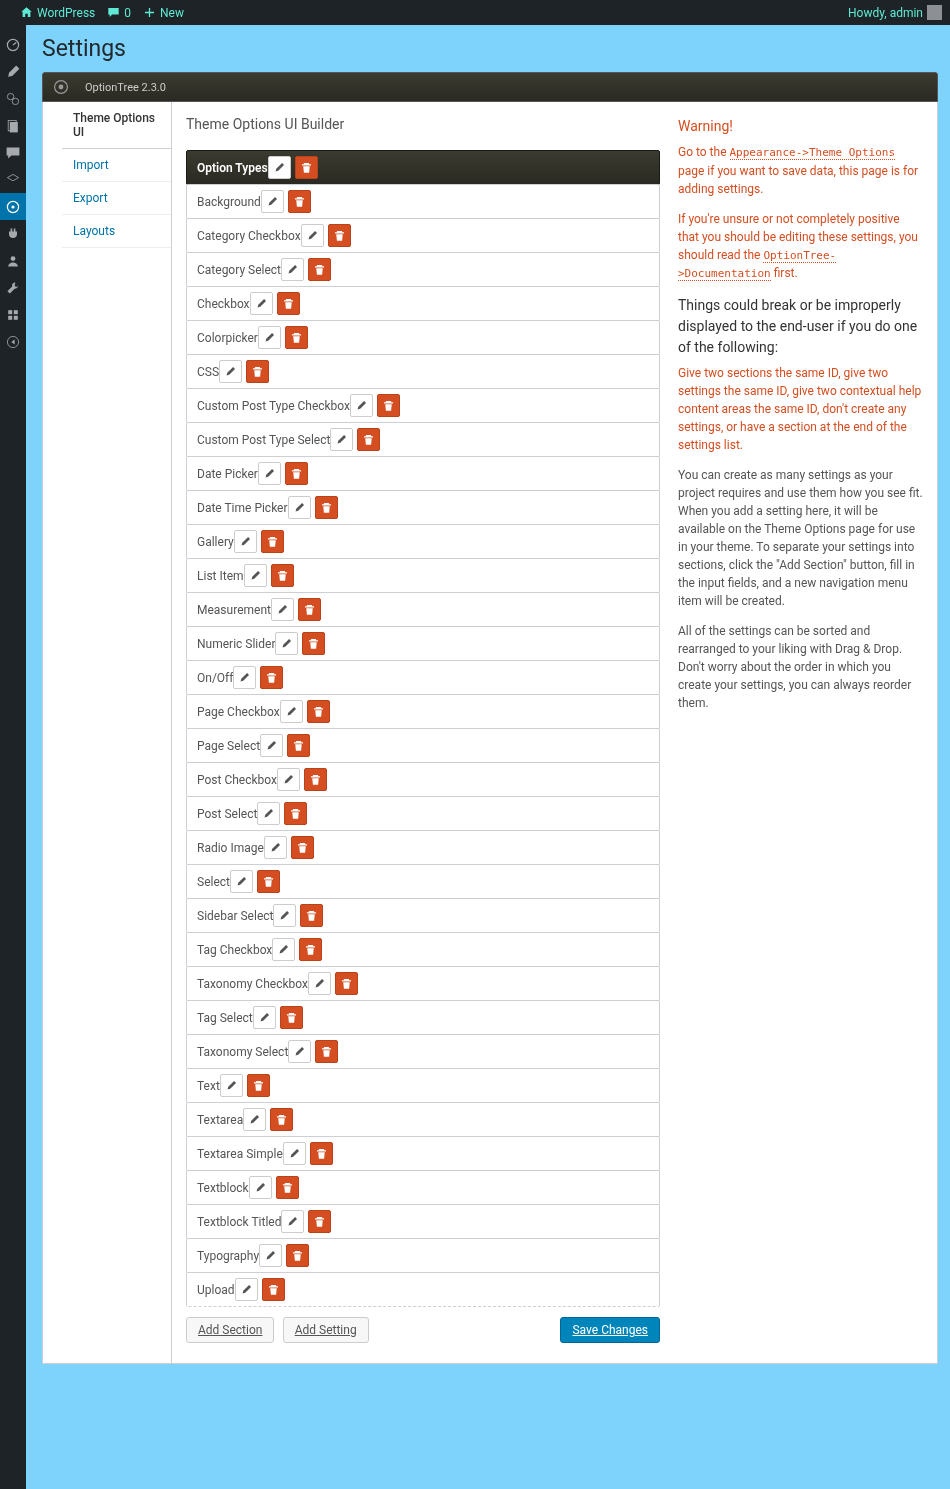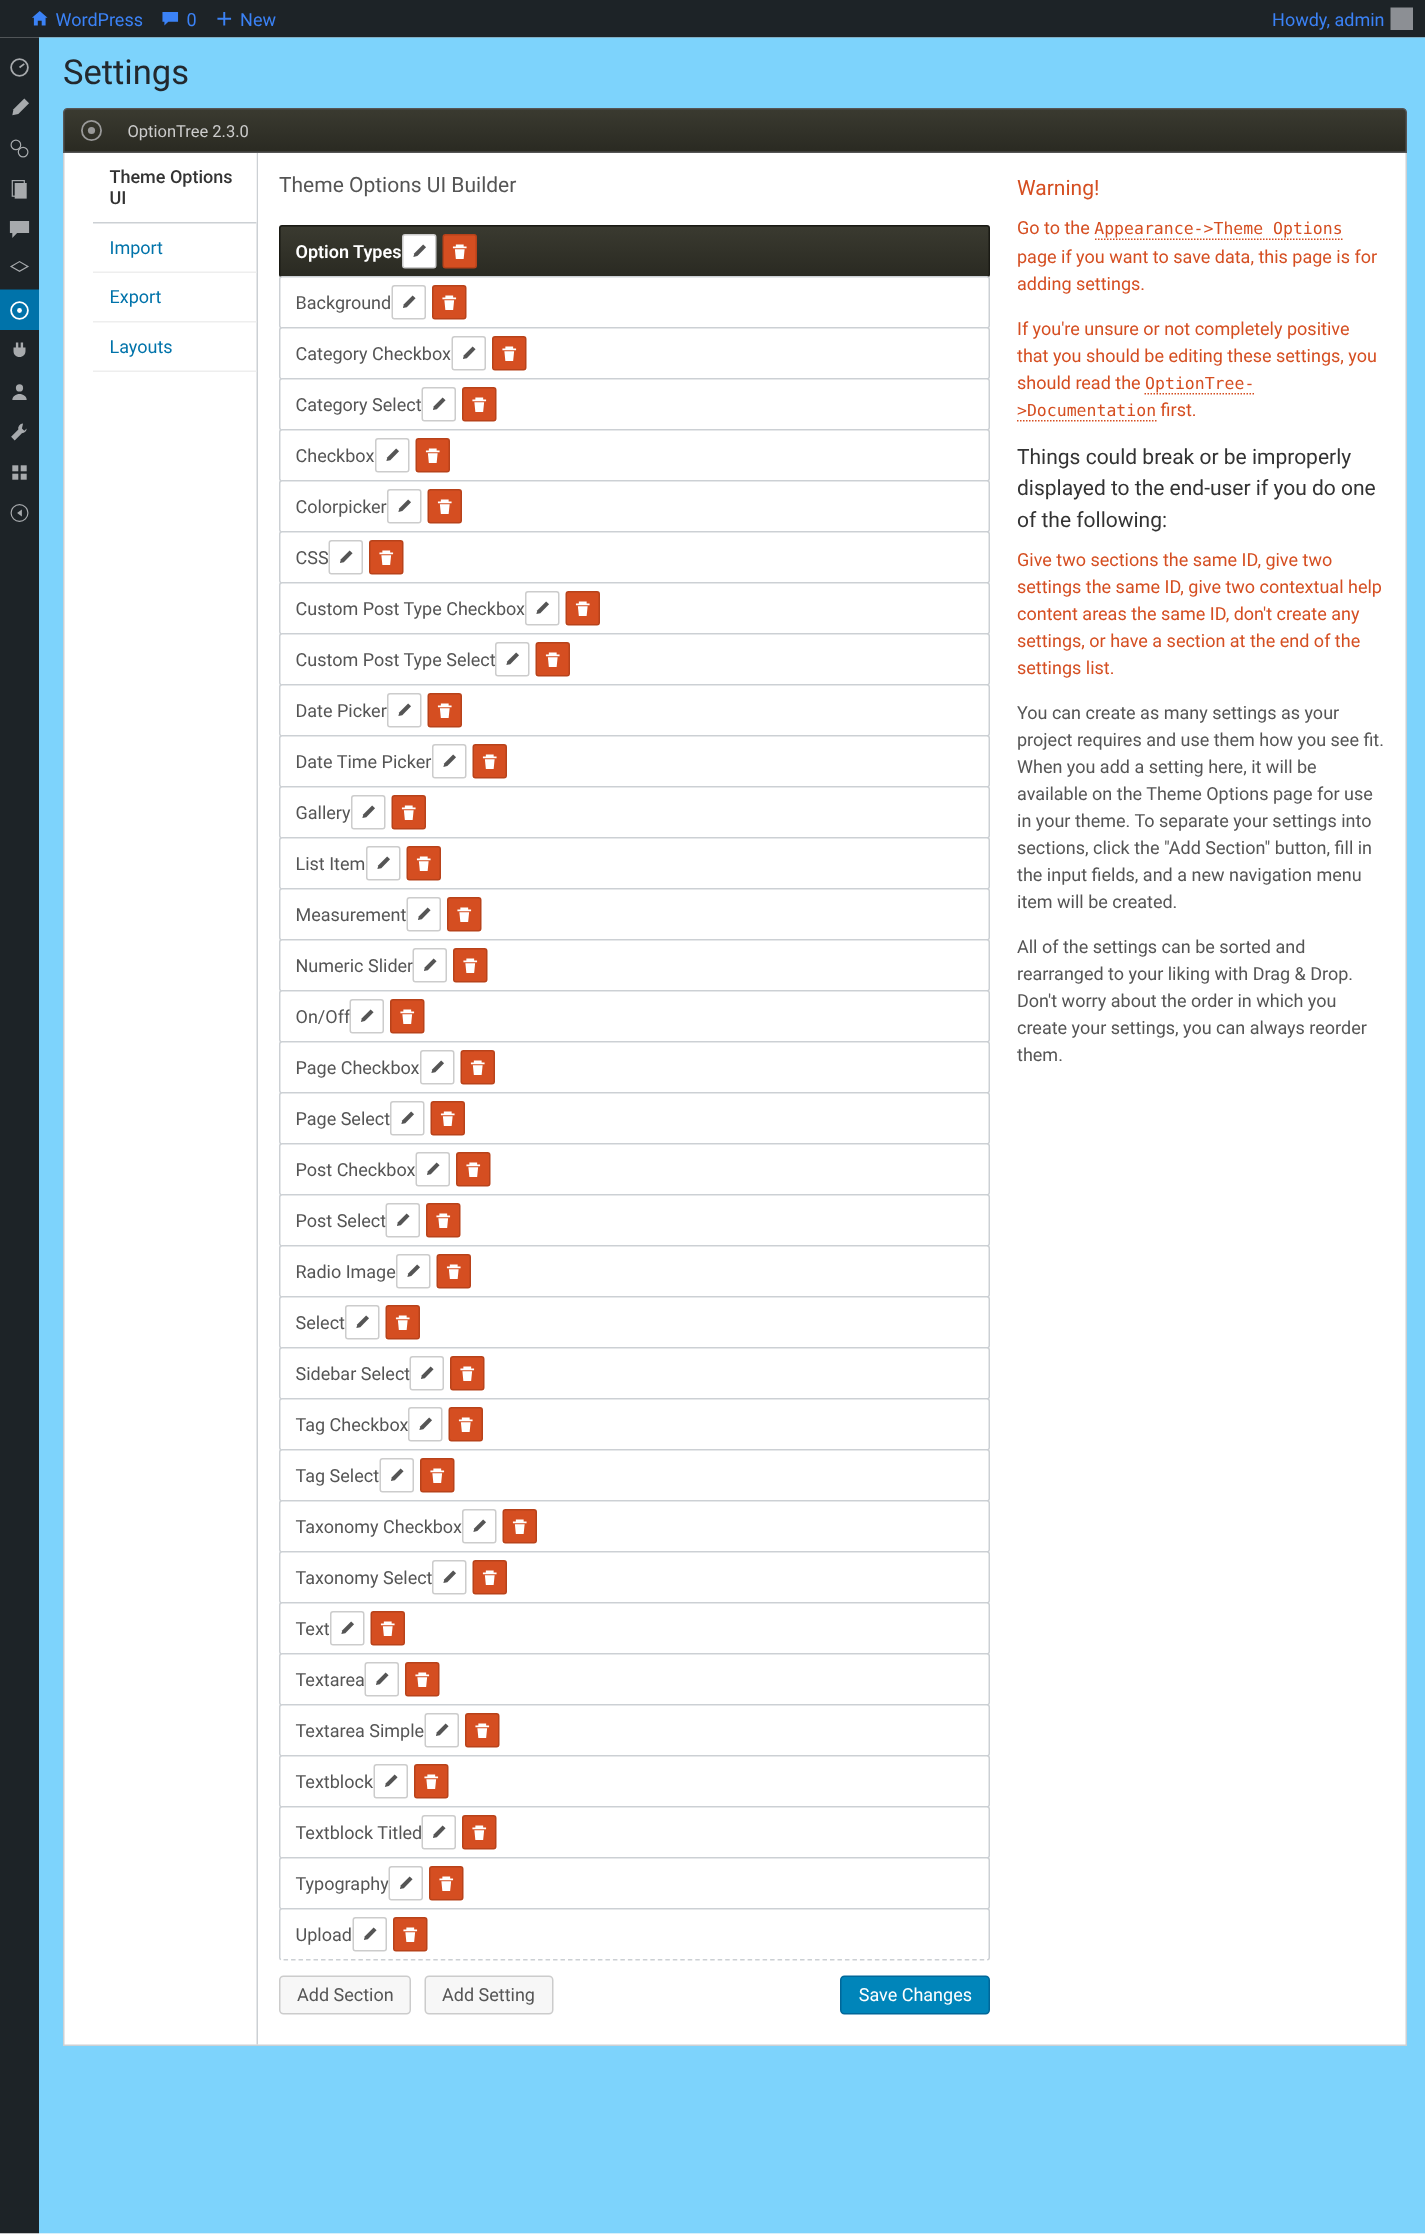--- a/index.html
+++ b/index.html
@@ -1,19 +1,19 @@
 <!DOCTYPE html>
 <html><head>
 <meta charset="utf-8">
 <style>
 * { box-sizing: border-box; margin: 0; padding: 0; }
 body { font-family: -apple-system, BlinkMacSystemFont, "Segoe UI", Roboto, sans-serif; font-size: 13px; color: #444; background: #f1f1f1; }
 .adminbar { background: #1d2327; height: 25px; display: flex; justify-content: space-between; align-items: center; color: #c3c4c7; font-size: 12px; padding: 0 8px; }
 .adminbar-left, .adminbar-right { display: flex; align-items: center; gap: 12px; }
-.adminbar span, .adminbar a { color: #3b82f6; text-decoration: none; display: flex; align-items: center; gap: 4px; }
+.adminbar span, .adminbar a { color: #5eead4; text-decoration: none; display: flex; align-items: center; gap: 4px; }
 .layout { display: flex; min-height: calc(100vh - 25px); }
 .adminmenu { width: 26px; background: #1d2327; display: flex; flex-direction: column; padding-top: 6px; }
 .adminmenu-item { height: 27px; display: flex; align-items: center; justify-content: center; color: #a7aaad; cursor: pointer; }
 .adminmenu-item.current { background: #0073aa; color: #fff; }
 .adminmenu-item svg { width: 16px; height: 16px; }
 .content { flex: 1; background: #7dd3fc; padding: 10px 12px 30px 16px; }
 .page-title { font-size: 23px; font-weight: 400; color: #23282d; margin-bottom: 10px; }
 .ot-header { background: #2a2a22; background-image: linear-gradient(to bottom, #3a3a30, #2a2a22); border: 1px solid #555; border-radius: 3px 3px 0 0; height: 30px; display: flex; align-items: center; padding: 0 10px; color: #ccc; font-size: 11px; gap: 16px; }
 .ot-body { background: #fff; border: 1px solid #ccd0d4; border-top: none; display: flex; min-height: 200px; }
 .ot-tabs { width: 110px; border-right: 1px solid #ccd0d4; margin-left: 19px; }
@@ -28,21 +28,21 @@
 .option-row:first-child { margin-top: 0; }
 .option-row.section-head { background: #2f2f27; background-image: linear-gradient(to bottom, #3a3a30, #2a2a22); color: #fff; border: 1px solid #1a1a14; }
 .option-row.section-head .option-label { color: #fff; font-weight: 600; }
 .option-label { font-size: 12px; color: #555; }
 .option-actions { display: flex; gap: 4px; }
 .icon-btn { width: 23px; height: 23px; display: inline-flex; align-items: center; justify-content: center; border-radius: 2px; cursor: pointer; border: 1px solid #ccc; background: #fff; }
 .icon-btn.edit { background: #fff; border-color: #ccc; color: #555; }
 .icon-btn.del { background: #d54e21; border-color: #b8421a; color: #fff; }
 .icon-btn svg { width: 13px; height: 13px; }
 .bottom-bar { display: flex; justify-content: space-between; margin-top: 10px; }
-.btn { display: inline-block; padding: 5px 11px; font-size: 12px; border-radius: 3px; cursor: pointer; border: 1px solid #ccc; background: #f7f7f7; color: #555; }
+.btn { display: inline-block; padding: 5px 11px; font-size: 12px; border-radius: 3px; cursor: pointer; border: 1px solid #ccc; background: #f7f7f7; color: #555; text-decoration: underline; }
 .btn + .btn { margin-left: 5px; }
 .btn.primary { background: #0085ba; border-color: #006799; color: #fff; }
 .side-heading { font-size: 14px; color: #333; margin-bottom: 6px; }
 .side-warn { color: #d54e21; }
 .side-link { color: #d54e21; text-decoration: underline dotted; font-family: monospace; font-size: 11px; border-bottom: 1px dotted; text-decoration: none; }
 .side-para { margin-bottom: 12px; }
 .avatar { width: 15px; height: 15px; background: #8c8f94; display: inline-block; }
 </style>
 </head>
 <body>
@@ -532,36 +532,36 @@
                     </svg>
                   </span>
                   <span class="icon-btn del">
                     <svg viewBox="0 0 20 20" fill="currentColor">
                       <path d="M6 3h8v2h3v2H3V5h3zM5 8h10l-1 10H6z"></path>
                     </svg>
                   </span>
                 </span>
               </div>
               <div class="option-row">
+                <span class="option-label">Taxonomy Checkbox</span>
+                <span class="option-actions">
+                  <span class="icon-btn edit">
+                    <svg viewBox="0 0 20 20" fill="currentColor">
+                      <path d="M14 3l3 3-9 9-4 1 1-4z"></path>
+                    </svg>
+                  </span>
+                  <span class="icon-btn del">
+                    <svg viewBox="0 0 20 20" fill="currentColor">
+                      <path d="M6 3h8v2h3v2H3V5h3zM5 8h10l-1 10H6z"></path>
+                    </svg>
+                  </span>
+                </span>
+              </div>
+              <div class="option-row">
                 <span class="option-label">Tag Select</span>
-                <span class="option-actions">
-                  <span class="icon-btn edit">
-                    <svg viewBox="0 0 20 20" fill="currentColor">
-                      <path d="M14 3l3 3-9 9-4 1 1-4z"></path>
-                    </svg>
-                  </span>
-                  <span class="icon-btn del">
-                    <svg viewBox="0 0 20 20" fill="currentColor">
-                      <path d="M6 3h8v2h3v2H3V5h3zM5 8h10l-1 10H6z"></path>
-                    </svg>
-                  </span>
-                </span>
-              </div>
-              <div class="option-row">
-                <span class="option-label">Taxonomy Checkbox</span>
                 <span class="option-actions">
                   <span class="icon-btn edit">
                     <svg viewBox="0 0 20 20" fill="currentColor">
                       <path d="M14 3l3 3-9 9-4 1 1-4z"></path>
                     </svg>
                   </span>
                   <span class="icon-btn del">
                     <svg viewBox="0 0 20 20" fill="currentColor">
                       <path d="M6 3h8v2h3v2H3V5h3zM5 8h10l-1 10H6z"></path>
                     </svg>

